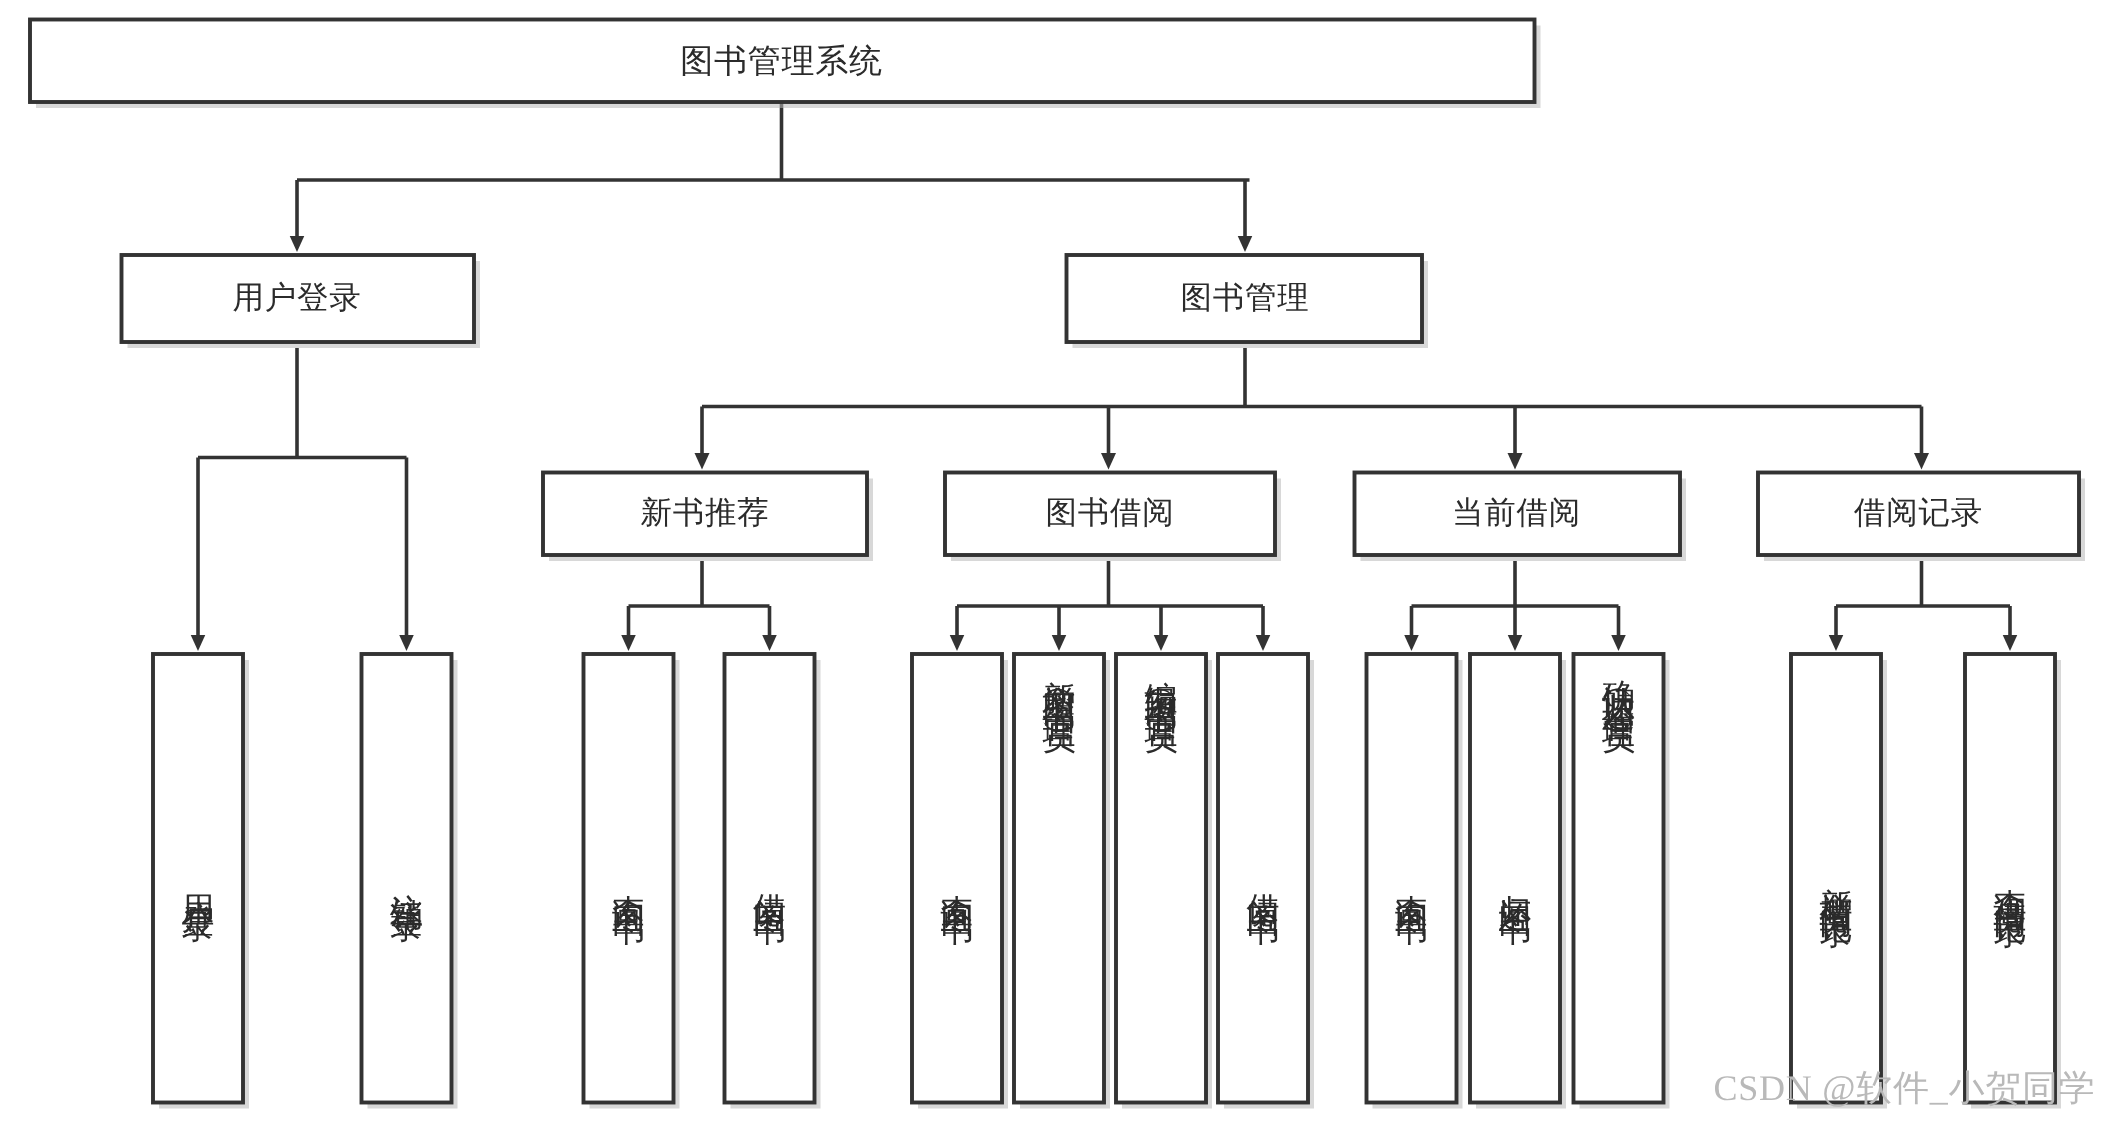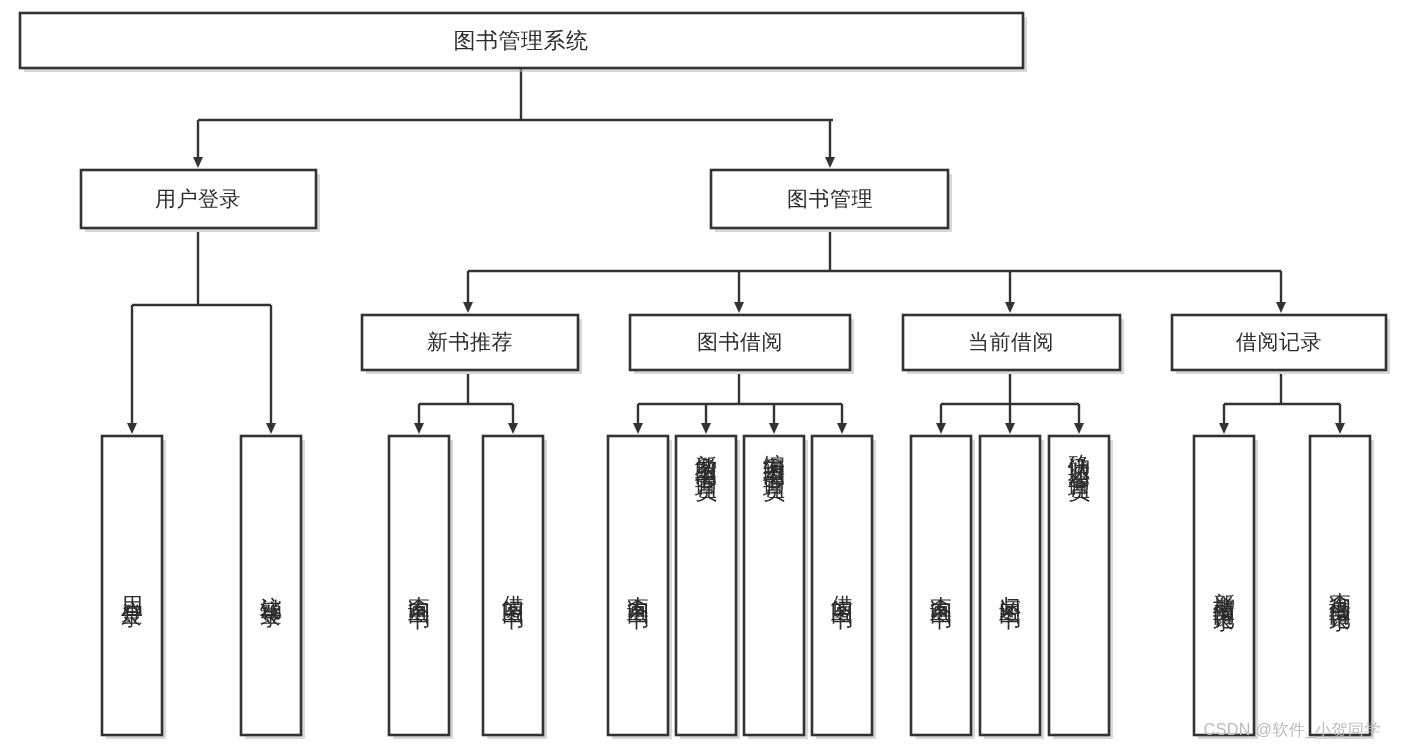--- a/index.html
+++ b/index.html
@@ -51,27 +51,28 @@
     text-orientation:upright;
     font-size:22px;
     line-height:1.18;
     color:#2b2b2b;
     letter-spacing:4px;
     white-space:nowrap;
     font-family:"Liberation Sans","DejaVu Sans",sans-serif;
   }
   .watermark{
     position:absolute;
-    right:24px;
+    right:8px;
     bottom:6px;
-    font-size:16px;
+    font-size:24px;
     color:#b9b9b9;
     letter-spacing:.5px;
     user-select:none;
     white-space:nowrap;
+    font-family:Liberation Serif, serif;
   }
 </style>
 </head>
 <body>
 
 <div id="diagram-root">
 
   <svg class="diagram" viewBox="0 0 1405 747" xmlns="http://www.w3.org/2000/svg">
     <defs>
       <marker id="arrow" markerWidth="12" markerHeight="12" refX="1" refY="5" orient="auto" markerUnits="userSpaceOnUse">

